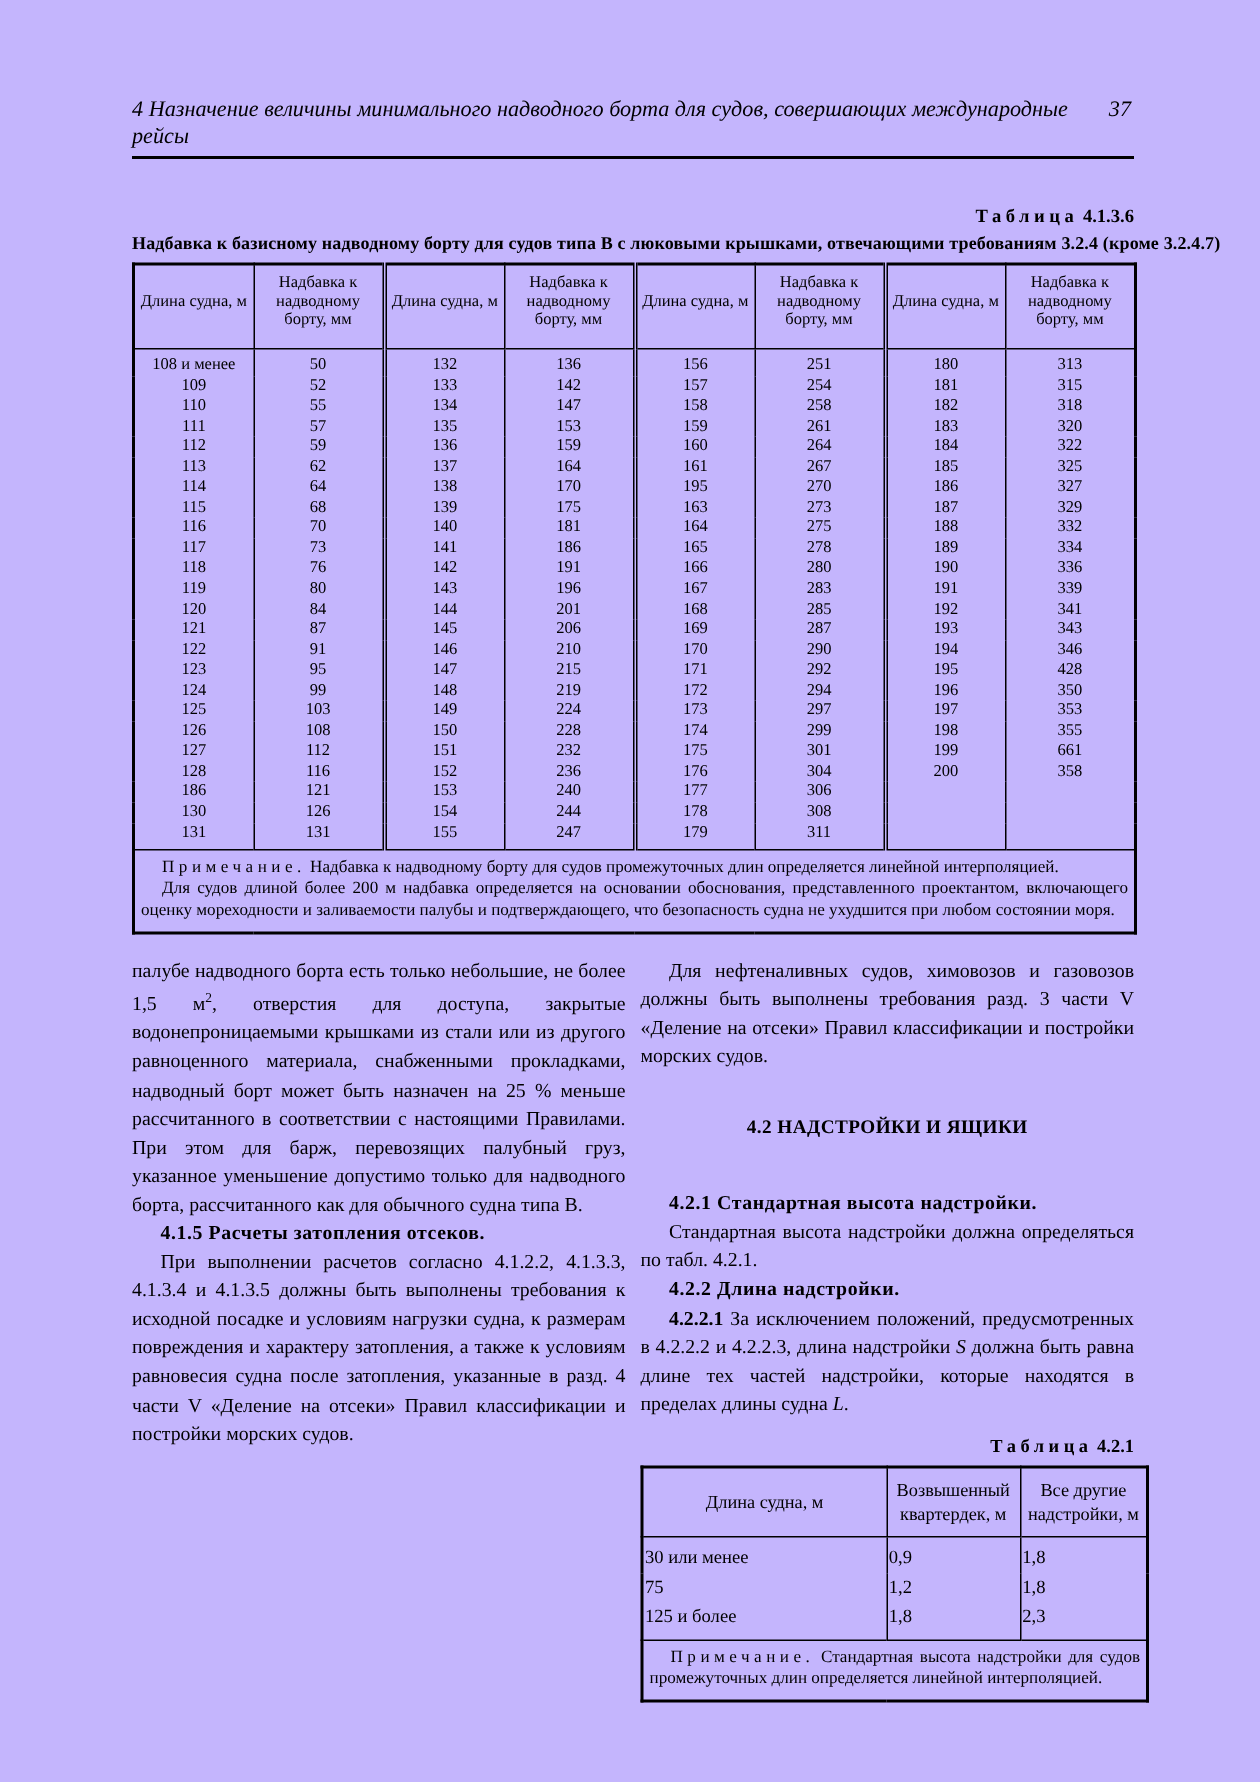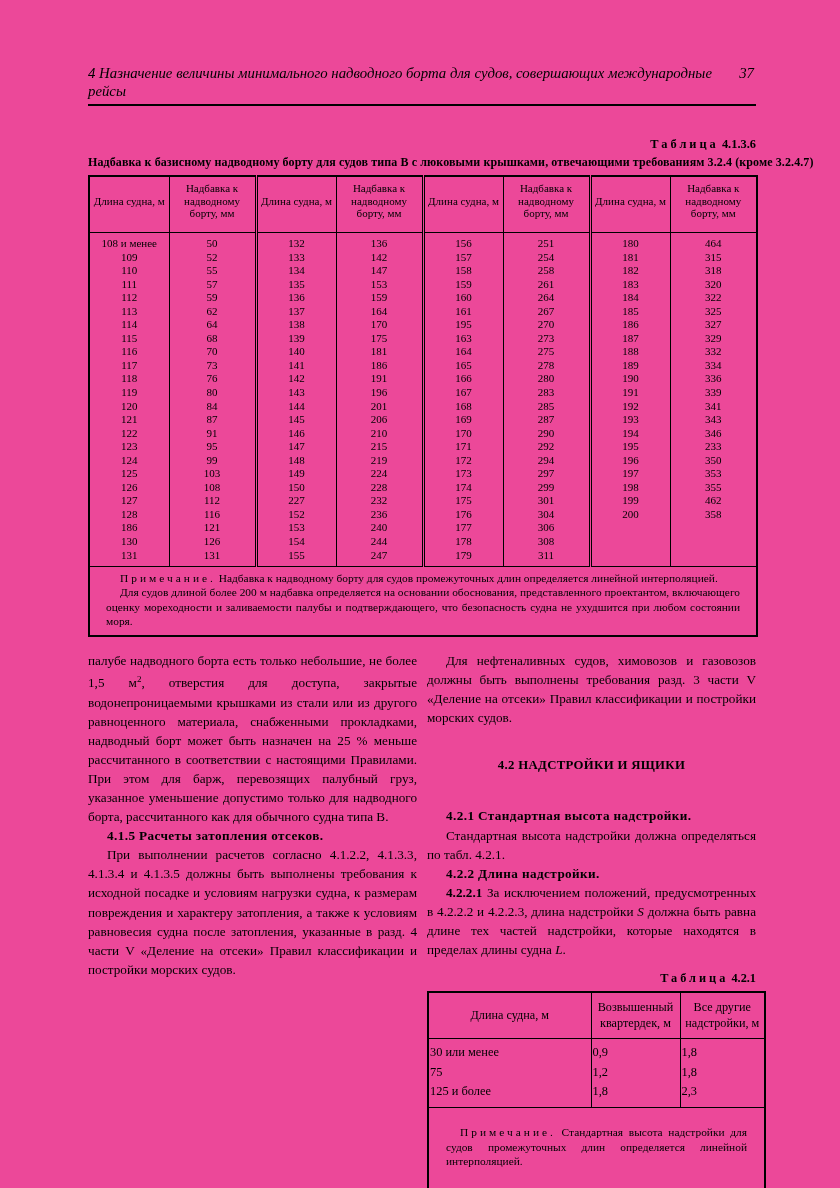--- a/index.html
+++ b/index.html
@@ -1,17 +1,17 @@
 <!DOCTYPE html>
 <html lang="ru"><head>
 <meta charset="utf-8">
 <style>
   html,body { margin:0; padding:0; background:#ffffff; }
   .page {
-    position:relative; width:840px; height:1188px; background:#ec4899; color:#000;
+    position:relative; width:840px; height:1188px; background:#c4b5fd; color:#000;
     box-sizing:border-box; padding:64px 84px 0 88px; overflow:hidden;
     font-family:"Liberation Serif", serif;
   }
   
   .running-head {
     display:flex; justify-content:space-between; align-items:baseline;
     font-style:italic; font-size:14.8px; line-height:18px;
     border-bottom:2px solid #000; padding-bottom:4px;
   }
   .rh-num { padding-right:2px; }
@@ -30,21 +30,21 @@
   .t1 th {
     font-size:11px; line-height:12.8px; height:44px; vertical-align:middle;
     padding:2px 3px 9px; border-bottom:1.5px solid #000;
   }
   .t1 td { font-size:11px; line-height:13.55px; }
   .t1 tbody tr:first-child td { padding-top:4px; }
   .t1 tbody tr:last-child td { padding-bottom:4px; }
   .t1 .grp { border-left:3px double #000; }
   .t1 tfoot td {
     border-top:1.5px solid #000; border-left:none; text-align:left;
-    font-size:11.4px; line-height:14.2px; padding:4px 16px 7px;margin-left:32px;
+    font-size:11.4px; line-height:14.2px; padding:4px 4px 7px;margin-left:32px;
   }
   .note-p1 { margin:0; text-indent:14px; }
   .note-p2 { margin:0; text-indent:14px; text-align:justify; }
 
   
   .columns { display:flex; gap:10px; margin-top:14px; }
   .col { width:329px; font-size:13.2px; line-height:19.1px; text-align:justify; }
   .col p { margin:0; text-indent:19px; }
   .col p.noindent { text-indent:0; }
   .h-bold { font-weight:bold; letter-spacing:0.4px; }
@@ -61,21 +61,21 @@
     font-weight:normal; font-size:12.2px; line-height:15.5px; text-align:center; vertical-align:middle;
     border-left:1px solid #000; border-bottom:1.5px solid #000; padding:7px 4px;
   }
   .t2 td { font-size:12.4px; line-height:17.6px; text-align:left; border-left:1px solid #000; }
   .t2 tbody tr:first-child td { padding-top:5px; }
   .t2 tbody tr:last-child td { padding-bottom:6px; }
   .t2 tfoot td {
     border-top:1.5px solid #000; border-left:none; text-align:justify;
     font-size:11.4px; line-height:14.6px; padding:4px 4px 6px;
   }
-  .t2 tfoot p { margin:13px; text-indent:14px; }
+  .t2 tfoot p { margin:0; text-indent:14px; }
 </style>
 </head>
 <body>
 
 <div class="page">
 
   <header class="running-head">
     <span class="rh-title">4 Назначение величины минимального надводного борта для судов, совершающих международные рейсы</span>
     <span class="rh-num">37</span>
   </header>
@@ -111,21 +111,21 @@
       </thead>
     <tbody id="t1-body">
         <tr>
           <td class="len">108 и менее</td>
           <td class="add">50</td>
           <td class="len grp">132</td>
           <td class="add">136</td>
           <td class="len grp">156</td>
           <td class="add">251</td>
           <td class="len grp">180</td>
-          <td class="add">464</td>
+          <td class="add">313</td>
         </tr>
         <tr>
           <td class="len">109</td>
           <td class="add">52</td>
           <td class="len grp">133</td>
           <td class="add">142</td>
           <td class="len grp">157</td>
           <td class="add">254</td>
           <td class="len grp">181</td>
           <td class="add">315</td>
@@ -261,21 +261,21 @@
           <td class="add">346</td>
         </tr>
         <tr>
           <td class="len">123</td>
           <td class="add">95</td>
           <td class="len grp">147</td>
           <td class="add">215</td>
           <td class="len grp">171</td>
           <td class="add">292</td>
           <td class="len grp">195</td>
-          <td class="add">233</td>
+          <td class="add">428</td>
         </tr>
         <tr>
           <td class="len">124</td>
           <td class="add">99</td>
           <td class="len grp">148</td>
           <td class="add">219</td>
           <td class="len grp">172</td>
           <td class="add">294</td>
           <td class="len grp">196</td>
           <td class="add">350</td>
@@ -296,26 +296,26 @@
           <td class="len grp">150</td>
           <td class="add">228</td>
           <td class="len grp">174</td>
           <td class="add">299</td>
           <td class="len grp">198</td>
           <td class="add">355</td>
         </tr>
         <tr>
           <td class="len">127</td>
           <td class="add">112</td>
-          <td class="len grp">227</td>
+          <td class="len grp">151</td>
           <td class="add">232</td>
           <td class="len grp">175</td>
           <td class="add">301</td>
           <td class="len grp">199</td>
-          <td class="add">462</td>
+          <td class="add">661</td>
         </tr>
         <tr>
           <td class="len">128</td>
           <td class="add">116</td>
           <td class="len grp">152</td>
           <td class="add">236</td>
           <td class="len grp">176</td>
           <td class="add">304</td>
           <td class="len grp">200</td>
           <td class="add">358</td>

